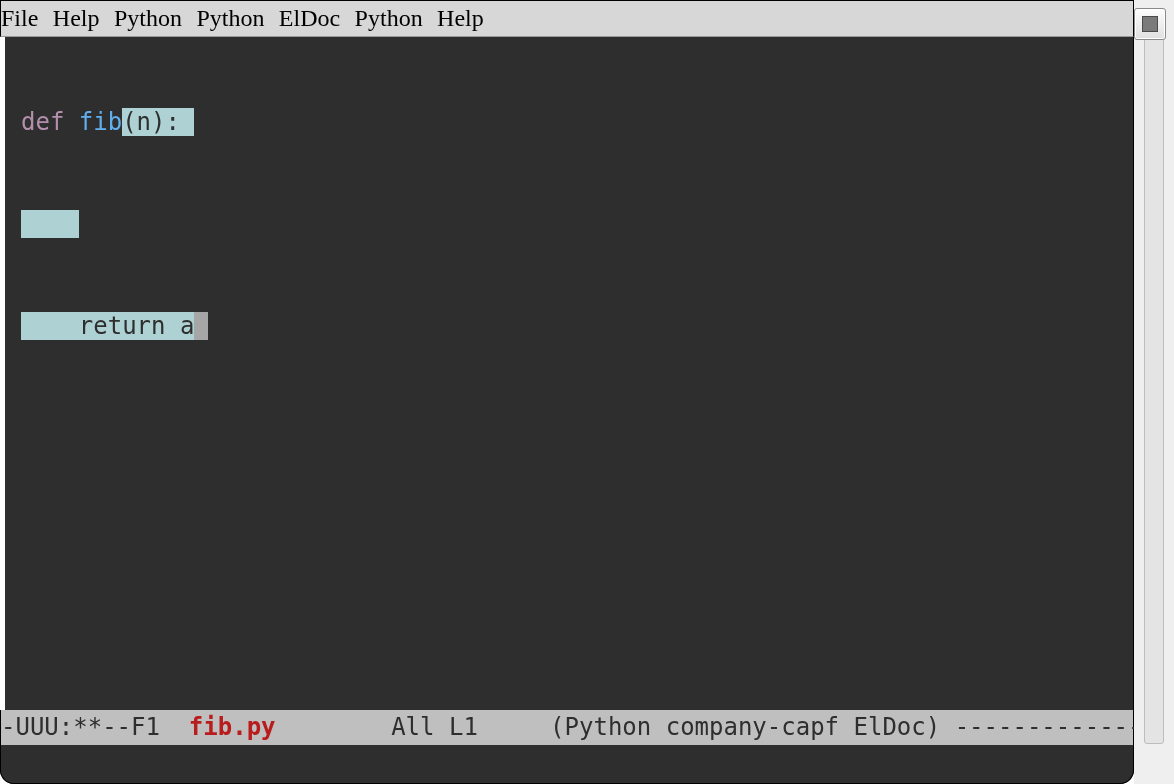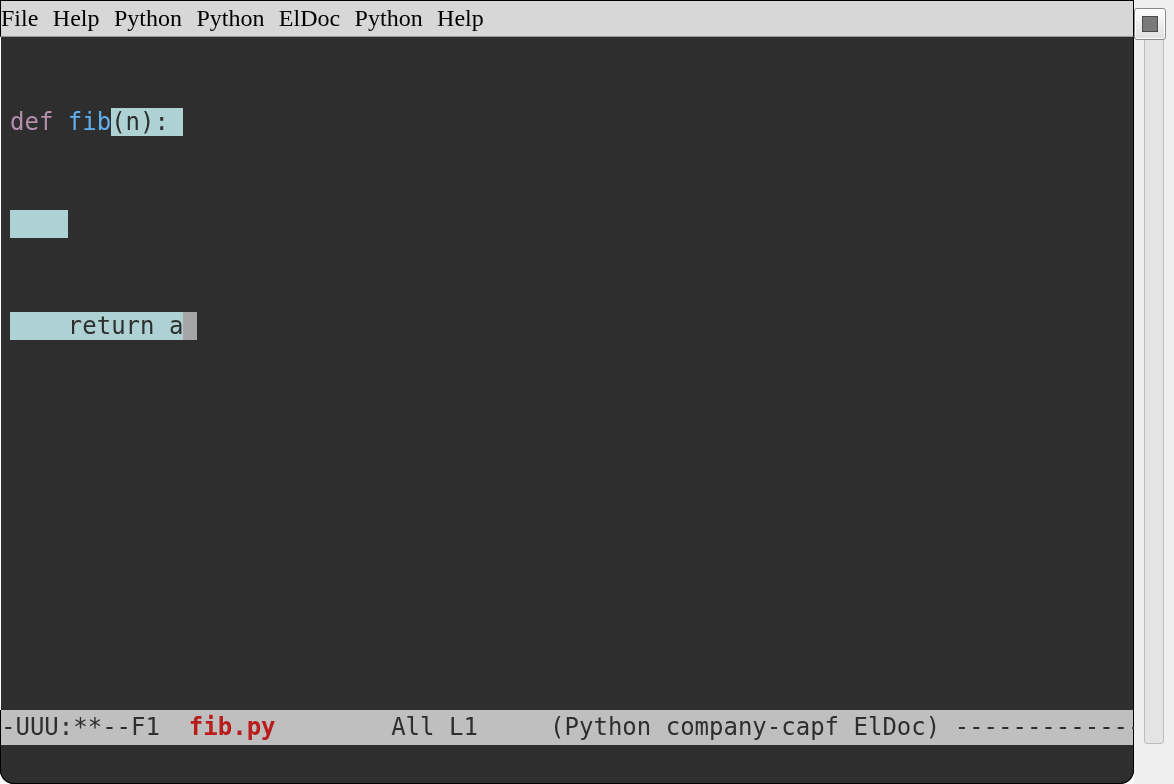--- a/index.html
+++ b/index.html
@@ -42,23 +42,23 @@
     padding: 0 0px;
     margin-right: 0;
     font-family: Liberation Serif, serif;
   }
   .editor {
     flex: 1;
     background: #2e2e2e;
     color: #d9d9d9;
     white-space: pre;
     position: relative;
-    padding-left: 9px;
+    padding-left: 16px;
     overflow: hidden;
-    border-left: 1px solid #ffffff;
+    border-left: 5px solid #ffffff;
     border-right: 1px solid #000;
   }
   .code-line {
     height: 34px;
   }
   .kw { color: #b48ead; }            
   .fn { color: #61afef; }            
   .hl { background: #aed1d3; color: #2e2e2e; }
   .cursor {
     background: #a6a6a6;

